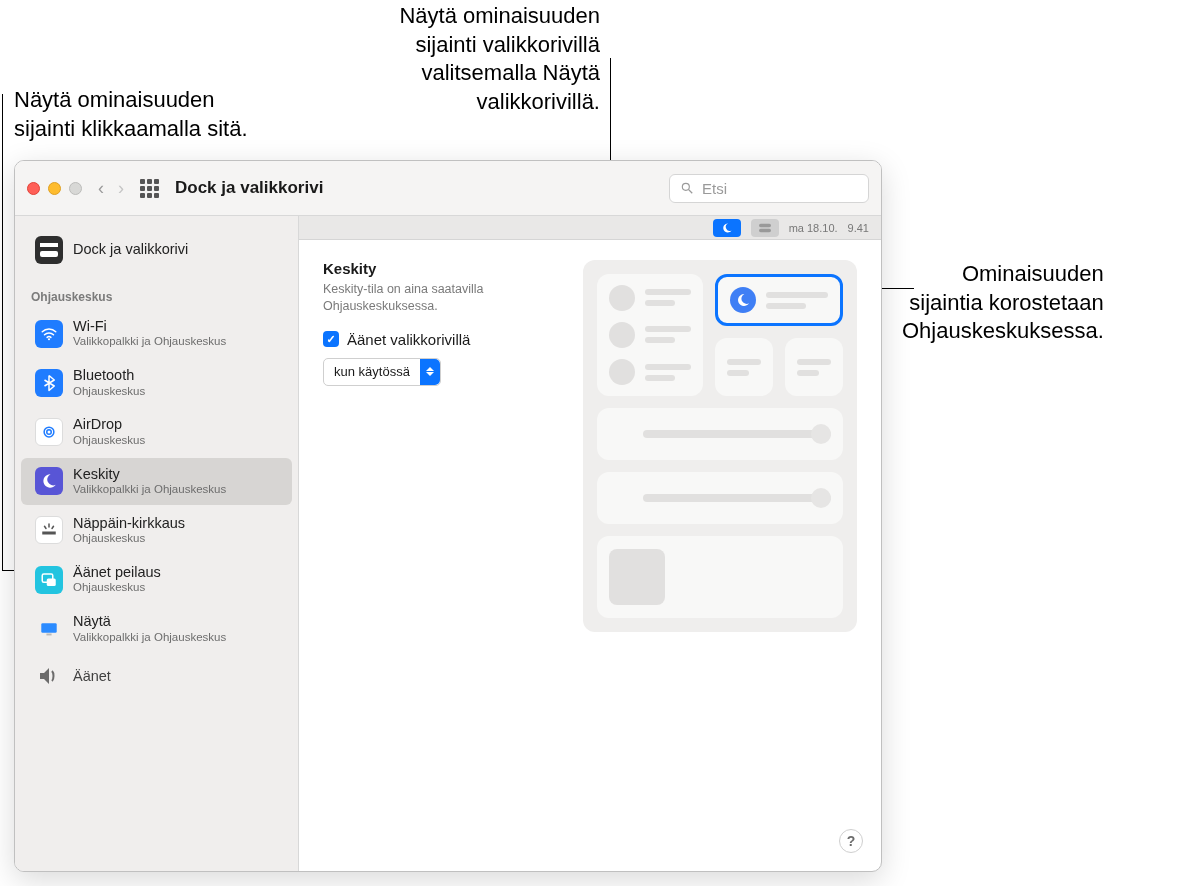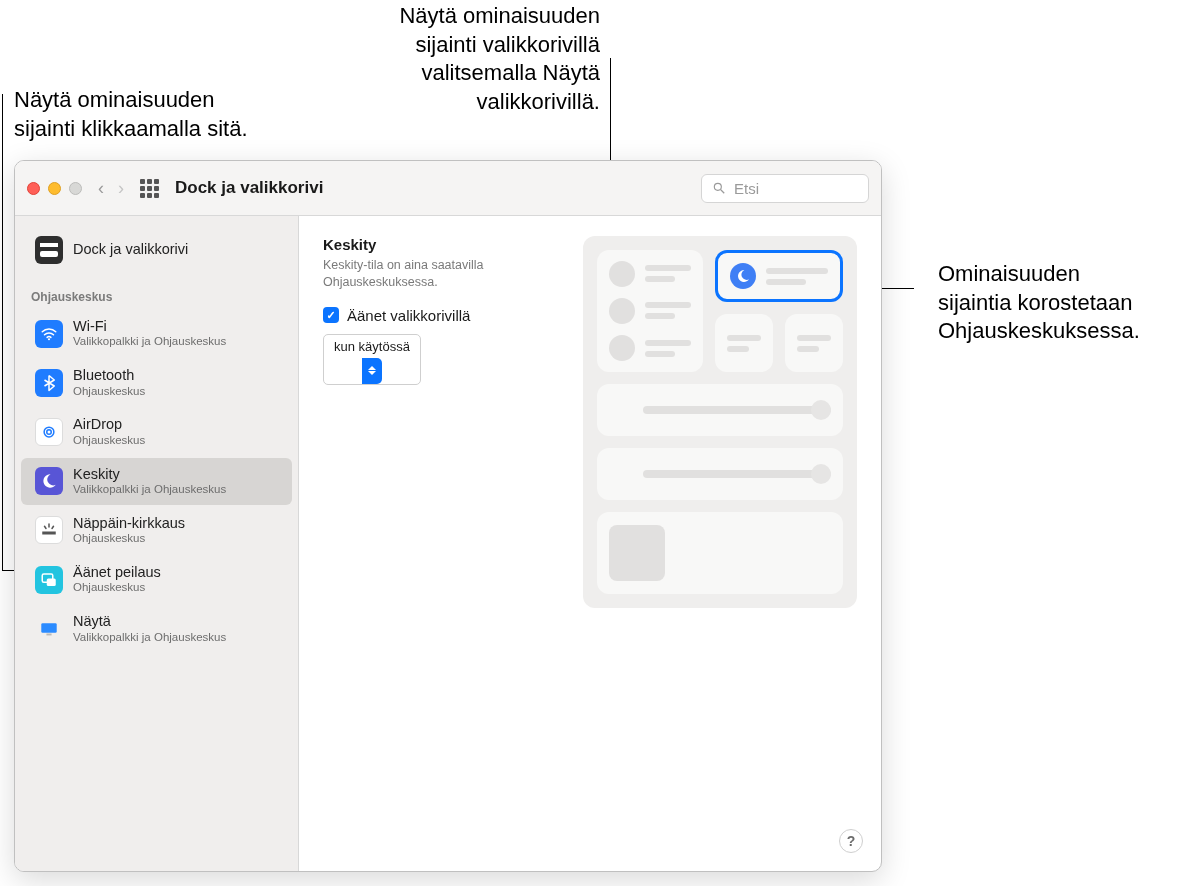--- a/index.html
+++ b/index.html
@@ -50,21 +50,21 @@
   .tl-close{background:#ff5f57;border:1px solid #e14238;}
   .tl-min{background:#febc2e;border:1px solid #dfa023;}
   .tl-max{background:#d8d8d6;border:1px solid #bcbcba;}
   .nav { display:flex; gap:14px; color:#9a9a9a;}
   .nav span{font-size:18px;font-weight:500;}
   .grid-icon{display:grid;grid-template-columns:repeat(3,5px);grid-auto-rows:5px;gap:2px;}
   .grid-icon i{background:#555;border-radius:1px;}
   .win-title{font-weight:700;font-size:17px;}
   .search {
     margin-left:auto;
-    width:168px;
+    width:200px;
     display:flex;align-items:center;gap:8px;
     background:#fff;
     border:1px solid #d5d5d5;border-radius:6px;
     padding:5px 10px;
     color:#9a9a9a;
   }
   .search svg{width:14px;height:14px;}
   .content{display:flex;flex:1;min-height:0;}
   .sidebar {
     width: 284px;
@@ -106,21 +106,20 @@
   .settings-desc{font-size:12.5px;color:#7a7a7a;margin-bottom:16px;line-height:1.35;}
   .chk-row{display:flex;align-items:center;gap:8px;margin-bottom:10px;}
   .chk{
     width:16px;height:16px;border-radius:4px;background:#0b74ff;
     display:inline-flex;align-items:center;justify-content:center;color:#fff;font-size:11px;font-weight:700;
   }
   .dropdown{
     display:inline-flex;align-items:center;
     border:1px solid #cfcfcf;border-radius:5px;background:#fff;
     font-size:13px;
-    flex-direction:column;
   }
   .dropdown span{padding:4px 10px;}
   .dropdown .dd-btn{
     width:20px;height:26px;background:#0b74ff;border-radius:0 5px 5px 0;
     display:flex;flex-direction:column;align-items:center;justify-content:center;gap:1px;position:relative;
   }
   .dd-btn:before,.dd-btn:after{content:"";width:0;height:0;border-left:4px solid transparent;border-right:4px solid transparent;}
   .dd-btn:before{border-bottom:4px solid #fff;}
   .dd-btn:after{border-top:4px solid #fff;}
   .cc-preview{
@@ -160,21 +159,21 @@
 </head>
 <body>
 
 <div class="callout" style="left:14px;top:86px;max-width:280px;text-align:left;">Näytä ominaisuuden<br>sijainti klikkaamalla sitä.</div>
 <div class="callout-line" style="left:2px;top:94px;width:1px;height:476px;"></div>
 <div class="callout-line" style="left:2px;top:570px;width:14px;height:1px;"></div>
 
 <div class="callout" style="left:380px;top:2px;width:220px;text-align:right;">Näytä ominaisuuden<br>sijainti valikkorivillä<br>valitsemalla Näytä<br>valikkorivillä.</div>
 <div class="callout-line" style="left:610px;top:58px;width:1px;height:104px;"></div>
 
-<div class="callout" style="left:938px;top:260px;max-width:280px;">Ominaisuuden<br>sijaintia korostetaan<br>Ohjauskeskuksessa.</div>
+<div class="callout" style="left:902px;top:260px;max-width:280px;text-align:right;">Ominaisuuden<br>sijaintia korostetaan<br>Ohjauskeskuksessa.</div>
 <div class="callout-line" style="left:878px;top:288px;width:36px;height:1px;"></div>
 
 <div class="window">
 
   <div class="titlebar">
     <div class="traffic">
       <div class="tl-close"></div>
       <div class="tl-min"></div>
       <div class="tl-max"></div>
     </div>
@@ -302,24 +301,50 @@
               <rect x="2" y="2" width="24" height="15" rx="2" fill="#2b8bff"></rect>
               <rect x="10" y="18" width="8" height="3" fill="#b9b9b9"></rect>
             </svg>
       </div>
       <div class="sb-texts">
         <div class="sb-label">Näytä</div>
         <div class="sb-sub">Valikkopalkki ja Ohjauskeskus</div>
       </div>
     </div>
 
+    <div class="sb-item" style="opacity:.85;">
+      <div class="sb-icon" style="background:none;">
+        <svg width="24" height="20" viewBox="0 0 24 20">
+              <path d="M3 7h4l5-5v16l-5-5H3z" fill="#555"></path>
+              <path d="M15 5c2 2 2 8 0 10" fill="none" stroke="#555" stroke-width="2"></path>
+            </svg>
+      </div>
+      <div class="sb-texts">
+        <div class="sb-label">Äänet</div>
+      </div>
+    </div>
   </div>
 
   <div class="main">
 
+    <div class="menubar-preview">
+      <div class="mb-pill active">
+        <svg width="12" height="12" viewBox="0 0 24 24">
+              <path d="M14 3a9 9 0 1 0 7 14 7 7 0 0 1-7-14z" fill="#fff"></path>
+            </svg>
+      </div>
+      <div class="mb-pill inactive">
+        <svg width="12" height="10" viewBox="0 0 14 10">
+              <rect x="0" y="0" width="14" height="4" rx="2" fill="#999"></rect>
+              <rect x="0" y="6" width="14" height="4" rx="2" fill="#999"></rect>
+            </svg>
+      </div>
+      <span class="mb-date">ma 18.10.</span>
+      <span class="mb-date">9.41</span>
+    </div>
 
     <div class="pane">
       <div class="settings-col">
         <div class="settings-title">Keskity</div>
         <div class="settings-desc">Keskity-tila on aina saatavilla Ohjauskeskuksessa.</div>
         <div class="chk-row">
           <div class="chk">✓</div>
           <span>Äänet valikkorivillä</span>
         </div>
         <div class="dropdown">

